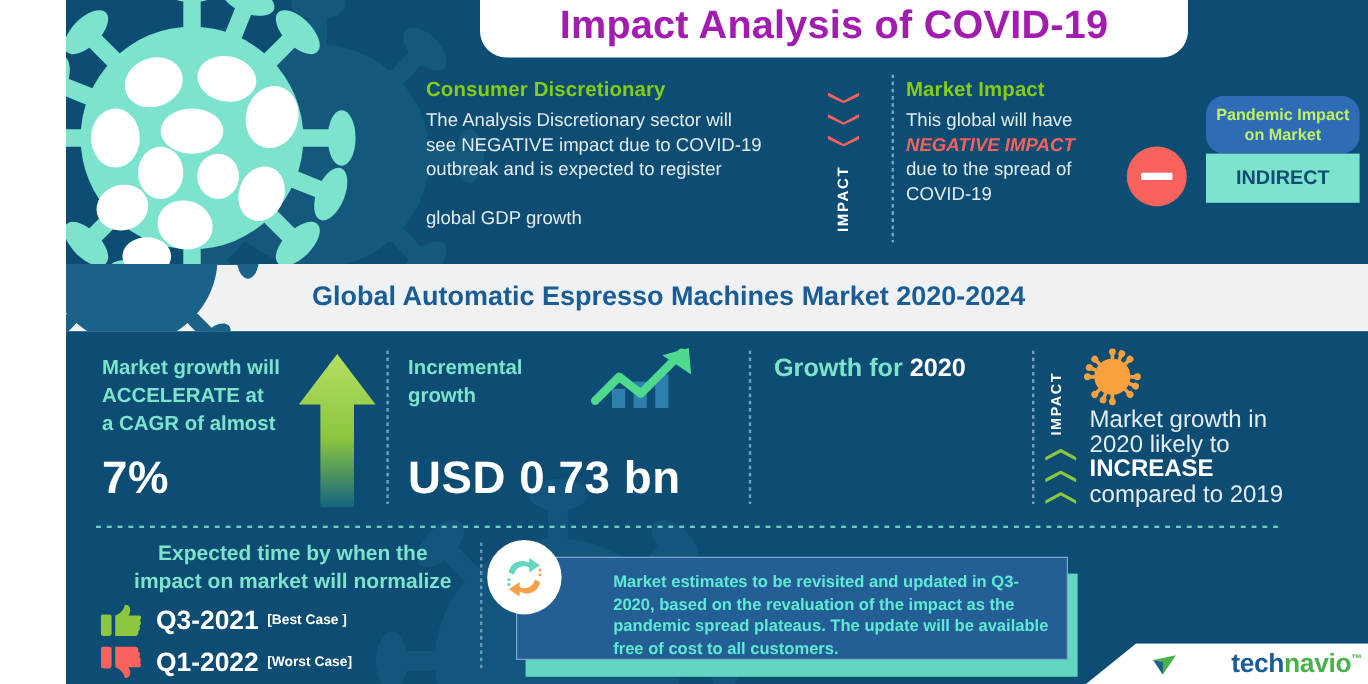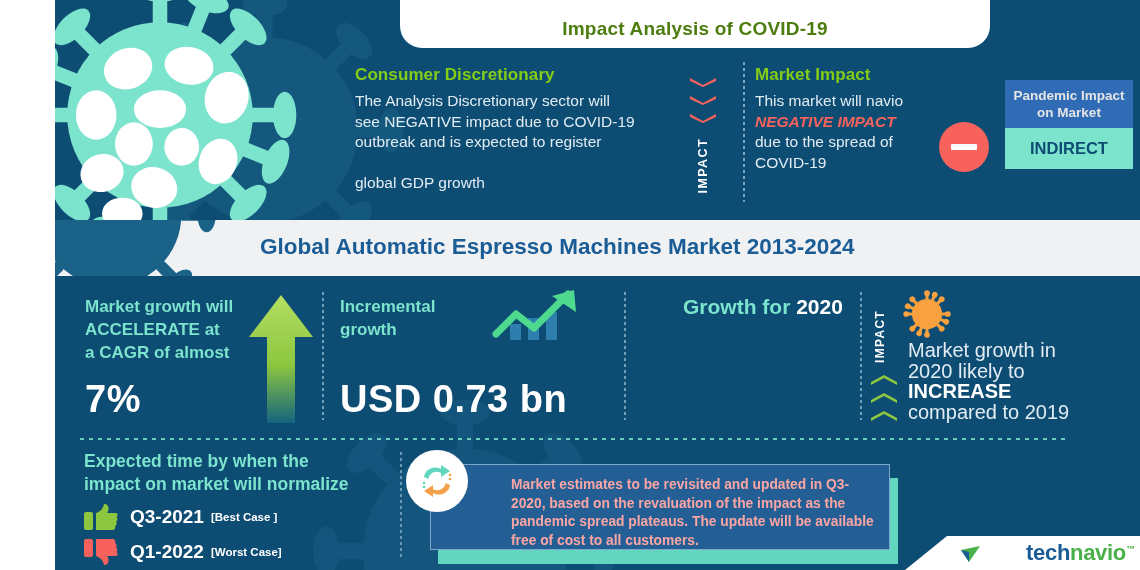--- a/index.html
+++ b/index.html
@@ -19,21 +19,21 @@
   .virus-big{position:absolute;left:-40px;top:-30px;width:290px;height:290px;}
   .virus-back{position:absolute;left:60px;top:-20px;width:300px;height:300px;opacity:.55;}
 
   
   .title-card{
     position:absolute;left:345px;top:-40px;width:590px;height:88px;
     background:#ffffff;border-radius:0 0 22px 22px;
     display:flex;align-items:flex-end;justify-content:center;padding-bottom:8px;box-sizing:border-box;
   }
   .title-card h1{
-    margin:0;font-size:19px;font-weight:bold;color:#4d7c0f;letter-spacing:.2px;
+    margin:0;font-size:33px;font-weight:bold;color:#a21caf;letter-spacing:.2px;
   }
 
   
   .hdr-col{position:absolute;color:#ffffff;}
   .hdr-col h2{margin:0 0 6px 0;font-size:17px;font-weight:bold;color:#84cc16;letter-spacing:.1px;}
   .hdr-col p{margin:0;font-size:15.5px;line-height:20.5px;color:#e2ecf3;}
   .neg{color:#f7635c;font-weight:bold;font-style:italic;}
 
   .col-consumer{left:300px;top:65px;width:320px;}
   .col-market{left:700px;top:65px;width:215px;}
@@ -49,43 +49,43 @@
     background-image:linear-gradient(#9fc3d8 50%,rgba(0,0,0,0) 0%);
     background-size:2px 6px;background-repeat:repeat-y;opacity:.75;}
 
   
   .minus-circle{position:absolute;left:884px;top:122px;width:50px;height:50px;border-radius:50%;
     background:#f7635c;display:flex;align-items:center;justify-content:center;}
   .minus-bar{width:26px;height:6px;background:#ffffff;border-radius:1px;}
 
   
   .pandemic-badge{position:absolute;left:950px;top:80px;width:128px;}
-  .pb-top{background:#2f6cb5;color:#e5e5e5;font-size:13.5px;font-weight:bold;line-height:17px;
-    text-align:center;padding:7px 6px;box-sizing:border-box;}
+  .pb-top{background:#2f6cb5;color:#bef264;font-size:13.5px;font-weight:bold;line-height:17px;
+    text-align:center;padding:7px 6px;box-sizing:border-box;border-radius:15px;}
   .pb-bot{background:#7ce3cd;color:#0d4c73;font-size:16.5px;font-weight:bold;text-align:center;
     padding:11px 6px;box-sizing:border-box;}
 
   
   .band{position:absolute;left:55px;top:220px;width:1085px;height:56px;background:#eff1f3;overflow:hidden;}
   .band h2{margin:0;position:absolute;left:205px;top:14px;font-size:22.5px;font-weight:bold;color:#1a5c96;}
   .band-virus{position:absolute;left:-60px;top:-120px;width:230px;height:230px;}
 
   
   .low-panel{position:absolute;left:55px;top:276px;width:1085px;height:294px;background:#0d4c73;overflow:hidden;}
   .lp-virus{position:absolute;left:245px;top:110px;width:330px;height:330px;opacity:.18;}
 
   .stat{position:absolute;top:295px;color:#ffffff;}
   .stat .lbl{font-size:17px;line-height:23px;color:#7ce3cd;font-weight:bold;}
   .stat .val{font-size:38px;font-weight:bold;color:#ffffff;letter-spacing:.5px;}
 
   .s1{left:85px;width:170px;}
   .s1 .val{position:absolute;top:83px;left:0;}
   .s2{left:340px;width:200px;}
   .s2 .val{position:absolute;top:83px;left:0;white-space:nowrap;}
-  .s3{left:645px;width:230px;margin-left:38px;}
+  .s3{left:645px;width:230px;}
   .s3 .lbl .w{color:#ffffff;}
   .s3 .val{position:absolute;top:83px;left:0;}
 
   .vdot{position:absolute;top:292px;width:2px;height:128px;
     background-image:linear-gradient(#8fb6cd 50%,rgba(0,0,0,0) 0%);
     background-size:2px 6px;background-repeat:repeat-y;opacity:.8;}
 
   .big-arrow{position:absolute;left:247px;top:293px;width:68px;height:130px;}
   .line-chart-ic{position:absolute;left:490px;top:288px;width:90px;height:56px;}
 
@@ -98,37 +98,37 @@
   .chev-up{width:26px;height:10px;margin-bottom:3px;}
   .imp-text{position:absolute;left:35px;top:52px;width:165px;font-size:20px;line-height:20.5px;}
   .imp-text b{color:#ffffff;}
 
   
   .hdash{position:absolute;left:80px;top:438px;width:990px;height:2px;
     background-image:linear-gradient(90deg,#7ce3cd 50%,rgba(0,0,0,0) 0%);
     background-size:9px 2px;background-repeat:repeat-x;opacity:.85;}
 
   
-  .norm{position:absolute;left:84px;top:450px;width:320px;}
+  .norm{position:absolute;left:84px;top:450px;width:320px;text-align:center;}
   .norm .hd{font-size:17.5px;line-height:23px;font-weight:bold;color:#7ce3cd;}
   .norm-row{display:flex;align-items:center;margin-top:7px;}
   .thumb{width:34px;height:28px;margin-right:12px;flex:none;}
-  .norm-q{font-size:19px;font-weight:bold;color:#ffffff;}
+  .norm-q{font-size:22px;font-weight:bold;color:#ffffff;}
   .norm-case{font-size:11.5px;font-weight:bold;color:#ffffff;margin-left:7px;}
 
   .vdot-b{position:absolute;left:400px;top:452px;width:2px;height:105px;
     background-image:linear-gradient(#8fb6cd 50%,rgba(0,0,0,0) 0%);
     background-size:2px 6px;background-repeat:repeat-y;opacity:.7;}
 
   
   .note-shadow{position:absolute;left:438px;top:478px;width:460px;height:86px;background:#63d6c0;}
   .note-box{position:absolute;left:430px;top:464px;width:460px;height:86px;background:#235f94;
     border:1px solid #7aa8cd;box-sizing:border-box;}
   .note-box p{margin:0;position:absolute;left:80px;top:11px;width:368px;
-    font-size:13.8px;line-height:18.5px;color:#fca5a5;font-weight:bold;}
+    font-size:13.8px;line-height:18.5px;color:#5eead4;font-weight:bold;}
   .refresh-badge{position:absolute;left:406px;top:450px;width:62px;height:62px;border-radius:50%;
     background:#ffffff;display:flex;align-items:center;justify-content:center;}
 
   
   .logo-band{position:absolute;left:905px;top:536px;width:235px;height:34px;background:#ffffff;
     clip-path:polygon(42px 0,235px 0,235px 34px,0 34px);}
   .logo{position:absolute;left:960px;top:540px;display:flex;align-items:center;}
   .logo-mark{width:21px;height:21px;margin-right:5px;}
   .logo-txt{font-size:22px;font-weight:bold;letter-spacing:-.3px;}
   .lt-a{color:#1a5c96;margin-left:40px;}
@@ -243,21 +243,21 @@
       <svg class="chev-down" viewBox="0 0 26 9">
           <polygon points="0,0 13,7 26,0 26,3 13,9 0,3" fill="#f7635c"></polygon>
         </svg>
       <span class="impact-vert">IMPACT</span>
     </div>
     <div class="dot-vline"></div>
 
     <div class="hdr-col col-market">
       <h2>Market Impact</h2>
       <p>
-        <span>This market will navio</span><br>
+        <span>This global will have</span><br>
         <span class="neg">NEGATIVE IMPACT</span><br>
         <span>due to the spread of</span><br>
         <span>COVID-19</span>
       </p>
     </div>
 
     <div class="minus-circle">
       <div class="minus-bar"></div>
     </div>
 
@@ -289,21 +289,21 @@
               <rect x="95" y="158" width="10" height="26" rx="5"></rect>
               <ellipse cx="100" cy="184" rx="15" ry="8"></ellipse>
               <rect x="158" y="95" width="26" height="10" rx="5"></rect>
               <ellipse cx="184" cy="100" rx="8" ry="15"></ellipse>
               <rect x="16" y="95" width="26" height="10" rx="5"></rect>
               <ellipse cx="16" cy="100" rx="8" ry="15"></ellipse>
             </g>
         </g>
       </g>
     </svg>
-    <h2>Global Automatic Espresso Machines Market 2013-2024</h2>
+    <h2>Global Automatic Espresso Machines Market 2020-2024</h2>
   </div>
 
   <div class="low-panel">
     <svg class="lp-virus" viewBox="0 0 200 200">
       <g fill="#2f7fae">
         <circle cx="100" cy="100" r="62"></circle>
         <g>
           <rect x="95" y="16" width="10" height="26" rx="5"></rect>
             <ellipse cx="100" cy="16" rx="15" ry="8"></ellipse>
           <rect x="95" y="158" width="10" height="26" rx="5"></rect>

